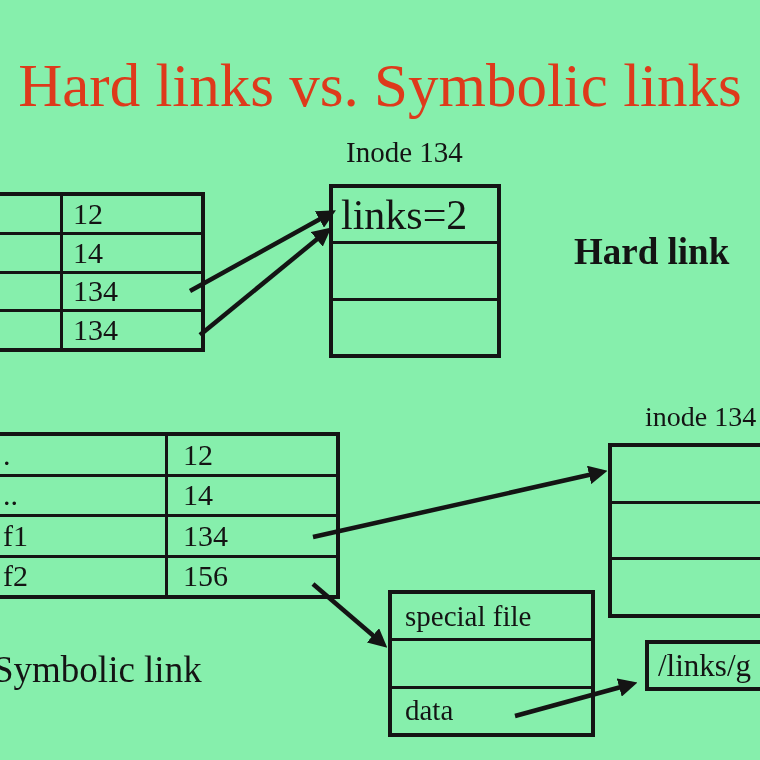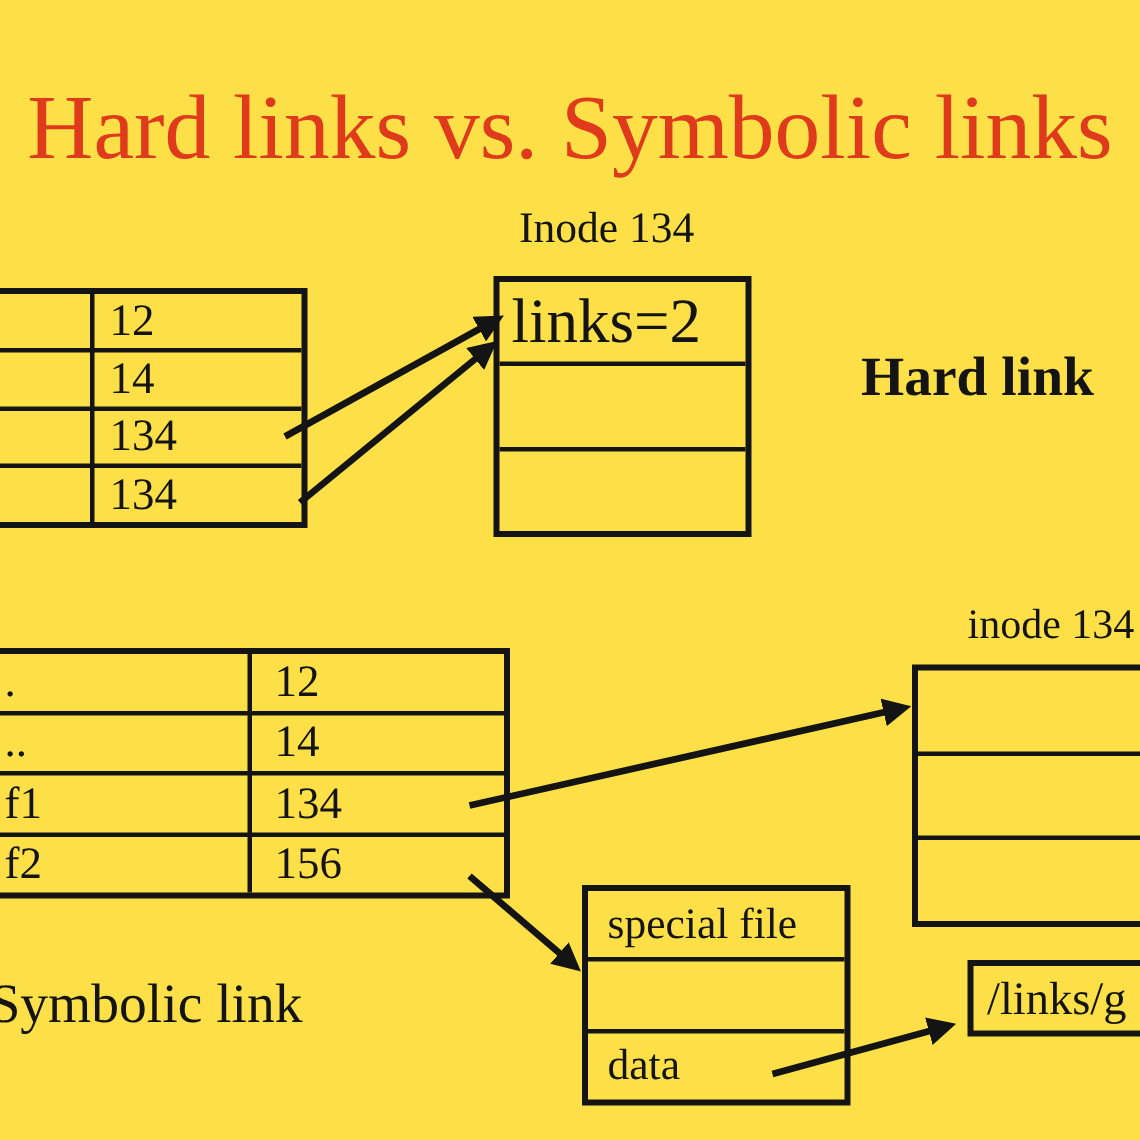--- a/index.html
+++ b/index.html
@@ -1,18 +1,18 @@
 <!DOCTYPE html>
 <html><head>
 <meta charset="utf-8">
 <style>
   html,body{margin:0;padding:0;background:#fcfcfc;}
   .slide{
     position:relative;width:760px;height:760px;overflow:hidden;
-    background:#fde047;color:#141414;
+    background:#86efac;color:#141414;
     font-family:"Liberation Serif","DejaVu Serif",serif;
   }
   .abs{position:absolute;}
   .title{
     left:0;top:52px;width:760px;text-align:center;
     font-size:61px;line-height:1.1;white-space:nowrap;color:#de3a1b;
   }
   .label{color:#141414;white-space:nowrap;}
 
   
@@ -36,21 +36,21 @@
   .tbl-bottom .row{position:relative;font-size:30px;}
   .tbl-bottom .col-divider{position:absolute;left:225px;top:0;bottom:0;width:3px;background:#141414;}
   .tbl-bottom .name{position:absolute;left:63px;}
   .tbl-bottom .val{position:absolute;left:243px;}
 
   
   .inode-right{left:608px;top:443px;width:165px;height:175px;}
   .inode-right-label{left:645px;top:401px;font-size:28px;}
 
   
-  .special-box{left:388px;top:590px;width:179px;height:147px;}
+  .special-box{left:388px;top:590px;width:207px;height:147px;}
   .special-box .row{padding-left:13px;font-size:29px;}
 
   
   .path-box{left:645px;top:640px;width:130px;height:51px;border:4px solid #141414;box-sizing:border-box;
             display:flex;align-items:center;padding-left:9px;font-size:31px;overflow:hidden;white-space:nowrap;}
 
   .sym-caption{left:-7px;top:648px;font-size:37px;}
 
   svg.arrows{position:absolute;left:0;top:0;width:760px;height:760px;pointer-events:none;}
   svg.arrows line{stroke:#141414;stroke-width:4.5;}

